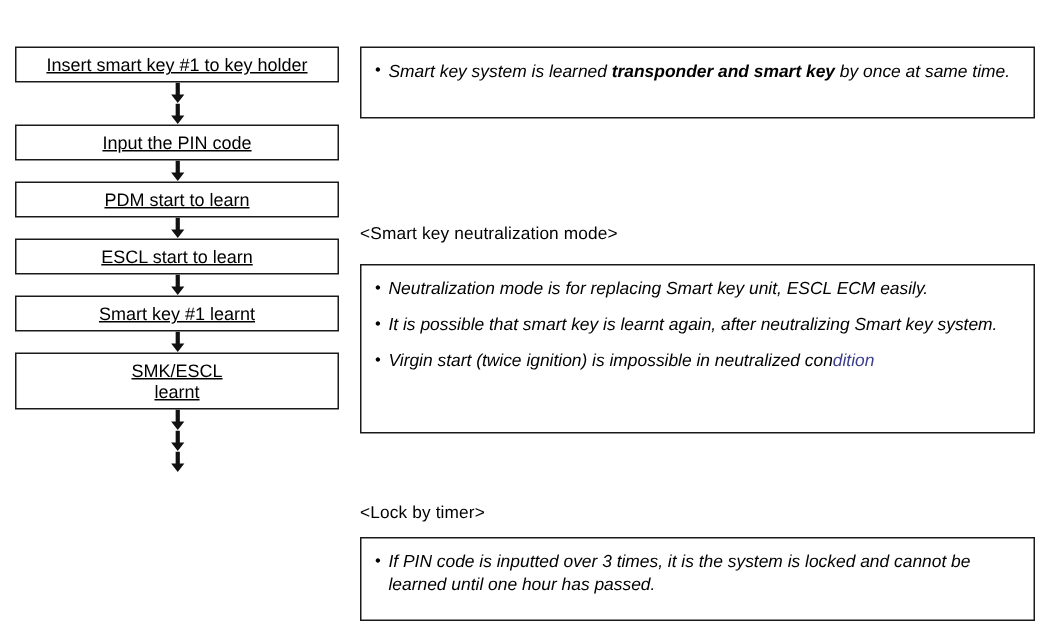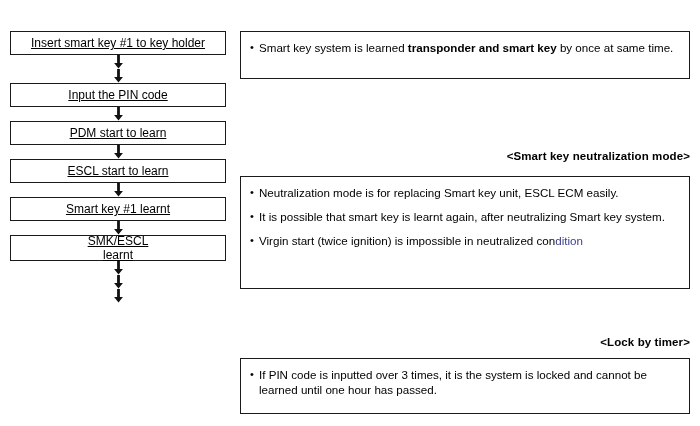--- a/index.html
+++ b/index.html
@@ -43,21 +43,21 @@
     font-size: 12px;
     line-height: 14px;
     text-align: center;
     display: flex;
     align-items: center;
     justify-content: center;
     padding: 0 2px;
     text-decoration: underline;
   }
   .flow-node.h1 { height: 24px; }
-  .flow-node.h2 { height: 26px; }
+  .flow-node.h2 { height: 38px; }
   .flow-node span { display: block; }
 
   .flow-arrow {
     width: 216px;
     height: 14px;
     display: flex;
     align-items: center;
     justify-content: center;
     line-height: 14px;
     font-size: 15px;
@@ -70,42 +70,43 @@
   .note-box {
     position: absolute;
     box-sizing: border-box;
     border: 1.3px solid #1a1a1a;
     background: #ffffff;
     padding: 8px 10px 8px 9px;
   }
   .note-heading {
     position: absolute;
     font-size: 11.5px;
-    font-weight: bold;
-    text-align: right;
+    font-weight: normal;
+    text-align: left;
     width: 450px;
     left: 240px;
     letter-spacing: 0.1px;
   }
 
   .bullet-row {
     display: flex;
     align-items: flex-start;
     font-size: 11.6px;
     line-height: 15px;
   }
   .bullet-dot {
     flex: 0 0 auto;
     width: 9px;
     font-size: 11px;
     line-height: 15px;
     text-align: left;
   }
   .bullet-text {
     flex: 1 1 auto;
+    font-style: italic;
   }
   .bullet-text b { font-weight: bold; }
   .tint { color: #3b3f8c; }
 
   .gap-8 { height: 9px; }
 
   
   #note-box-1 { left: 240px; top: 31px;  width: 450px; height: 48px; }
   #note-box-2 { left: 240px; top: 176px; width: 450px; height: 113px; }
   #note-box-3 { left: 240px; top: 358px; width: 450px; height: 56px; }

